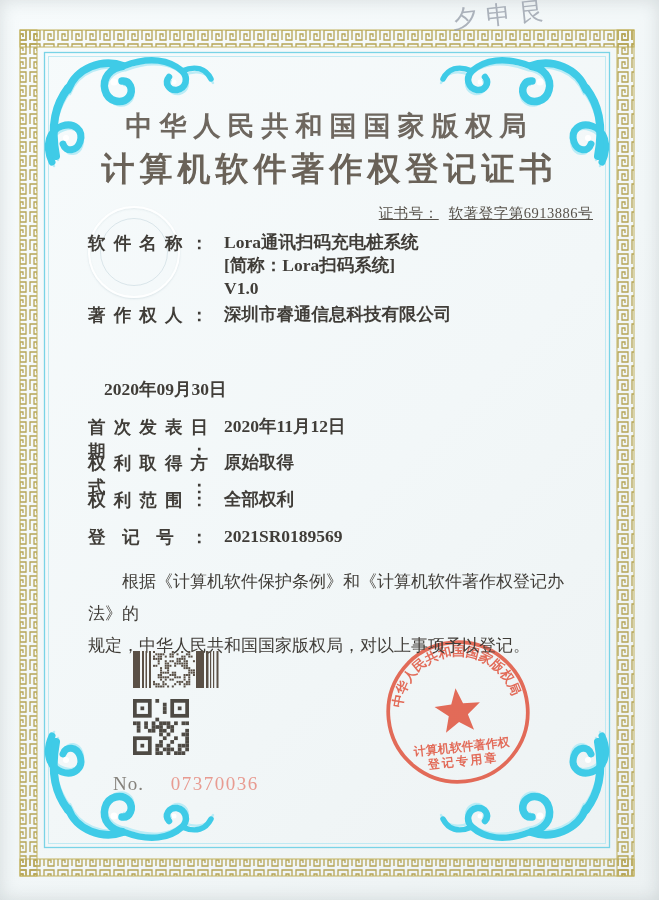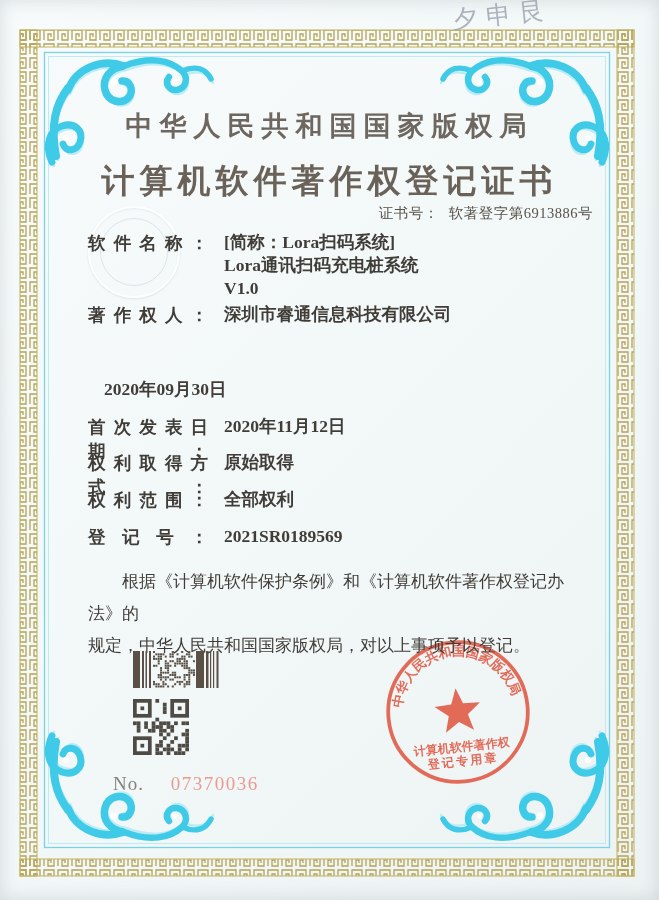--- a/index.html
+++ b/index.html
@@ -8,23 +8,23 @@
     background:linear-gradient(135deg,#f7fbfc 0%,#f2f7f8 55%,#edf2f3 100%);
     box-shadow:inset 0 0 18px rgba(120,130,135,.25);
     font-family:"Liberation Serif","DejaVu Serif",serif;
     color:#403d38;
   }
   svg{display:block;}
   #frame{position:absolute;left:0;top:0;z-index:1;}
   .txt{position:absolute;z-index:3;}
   .issuer{top:108px;left:0;width:100%;text-align:center;font-size:27px;font-weight:700;
           letter-spacing:7px;color:#6e675f;}
-  .cert-title{top:159px;left:0;width:100%;text-align:center;font-size:33px;font-weight:700;
+  .cert-title{top:147px;left:0;width:100%;text-align:center;font-size:33px;font-weight:700;
           letter-spacing:5px;color:#67604e;color:#6a6258;}
-  .cert-no{top:204px;right:66px;font-size:14.5px;color:#57524b;letter-spacing:.5px;}
+  .cert-no{top:204px;right:66px;font-size:14.5px;color:#57524b;letter-spacing:.5px;text-decoration:underline;}
   .cert-no .lbl{margin-right:10px;}
   .frow{position:absolute;left:88px;display:flex;font-size:17.5px;font-weight:600;z-index:3;}
   .flabel{flex:none;display:inline-block;width:120px;text-align:justify;text-align-last:justify;}
   .fvalue{margin-left:16px;}
   .fvalue div{line-height:23px;}
   .statement{top:566px;left:88px;width:504px;font-size:17px;line-height:32px;font-weight:400;}
   .statement .l1{display:block;text-indent:34px;}
   .statement .l2{display:block;}
   #barcode{position:absolute;left:133px;top:651px;z-index:3;}
   #qr{position:absolute;left:133px;top:699px;z-index:3;}
@@ -96,22 +96,22 @@
 
   <div class="txt issuer">中华人民共和国国家版权局</div>
   <div class="txt cert-title">计算机软件著作权登记证书</div>
   <div class="txt cert-no">
     <span class="lbl">证书号：</span><span>软著登字第6913886号</span>
   </div>
 
   <div class="frow" style="top:231px">
     <span class="flabel">软件名称：</span>
     <span class="fvalue">
+      <div>Lora通讯扫码充电桩系统</div>
       <div>[简称：Lora扫码系统]</div>
-      <div>Lora通讯扫码充电桩系统</div>
       <div>V1.0</div>
     </span>
   </div>
   <div class="frow" style="top:303px">
     <span class="flabel">著作权人：</span>
     <span class="fvalue">
       <div>深圳市睿通信息科技有限公司</div>
     </span>
   </div>
   <div class="frow" style="top:378px">

